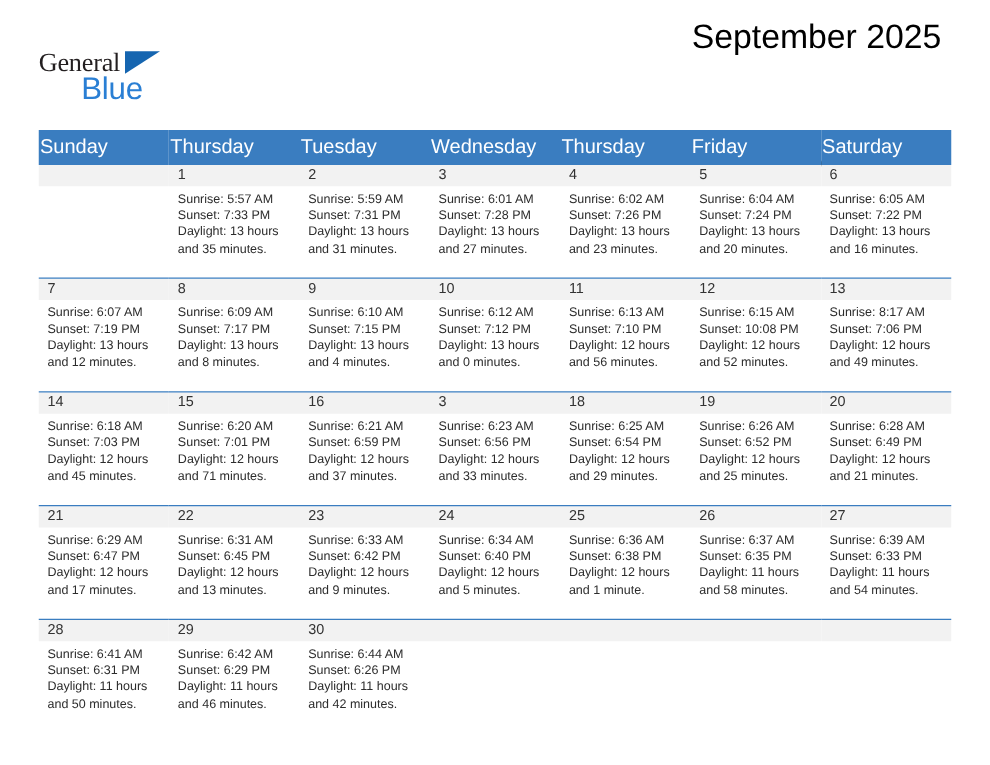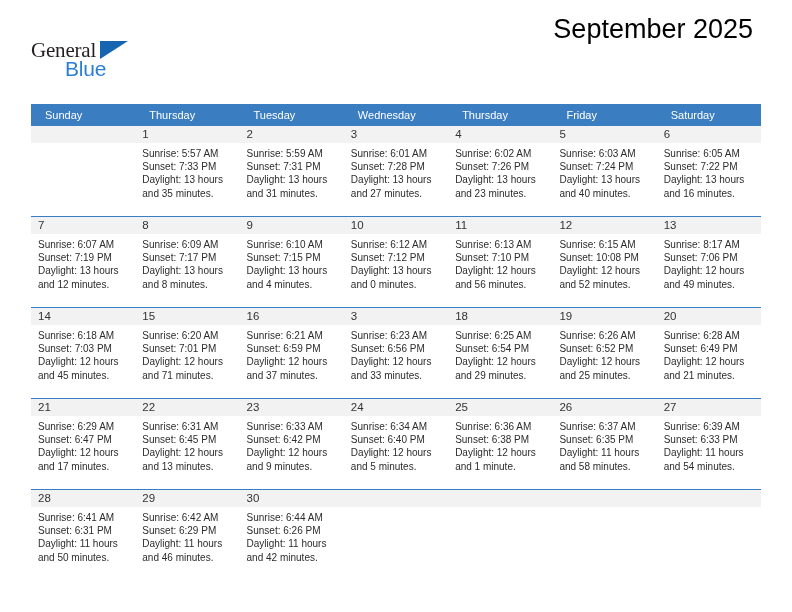--- a/index.html
+++ b/index.html
@@ -53,21 +53,21 @@
     top: 3px;
     width: 0;
     height: 0;
     border-left: 28px solid #1565b0;
     border-bottom: 18px solid transparent;
   }
   .logo-blue {
     position: absolute;
     left: 34px;
     top: 19px;
-    font-size: 21px;
+    font-size: 25px;
     letter-spacing: -0.2px;
     color: #2a7fd4;
     font-family: "Liberation Sans", sans-serif;
   }
 
   .title {
     position: absolute;
     right: 39px;
     top: 14px;
     font-size: 27px;
@@ -98,24 +98,24 @@
   table.cal {
     border-collapse: collapse;
     table-layout: fixed;
     width: 730px;
   }
   table.cal col { width: 104.28px; }
 
   thead th {
     background: #3a7dc0;
     color: #ffffff;
-    font-size: 11px;
+    font-size: 16px;
     font-weight: normal;
     text-align: left;
-    padding: 5px 0 5px 14px;
+    padding: 5px 0 5px 1px;
     height: 12px;
     border: none;
   }
 
   tbody tr.week-row > td {
     padding: 0;
     vertical-align: top;
     border-top: 1.4px solid #3a7dc0;
     height: 90px;
   }
@@ -235,24 +235,24 @@
                 <div>Sunset: 7:26 PM</div>
                 <div>Daylight: 13 hours</div>
                 <div>and 23 minutes.</div>
               </div>
             </div>
           </td>
           <td>
             <div class="cell">
               <div class="daynum">5</div>
               <div class="details">
-                <div>Sunrise: 6:03 AM</div>
+                <div>Sunrise: 6:04 AM</div>
                 <div>Sunset: 7:24 PM</div>
                 <div>Daylight: 13 hours</div>
-                <div>and 40 minutes.</div>
+                <div>and 20 minutes.</div>
               </div>
             </div>
           </td>
           <td>
             <div class="cell">
               <div class="daynum">6</div>
               <div class="details">
                 <div>Sunrise: 6:05 AM</div>
                 <div>Sunset: 7:22 PM</div>
                 <div>Daylight: 13 hours</div>

